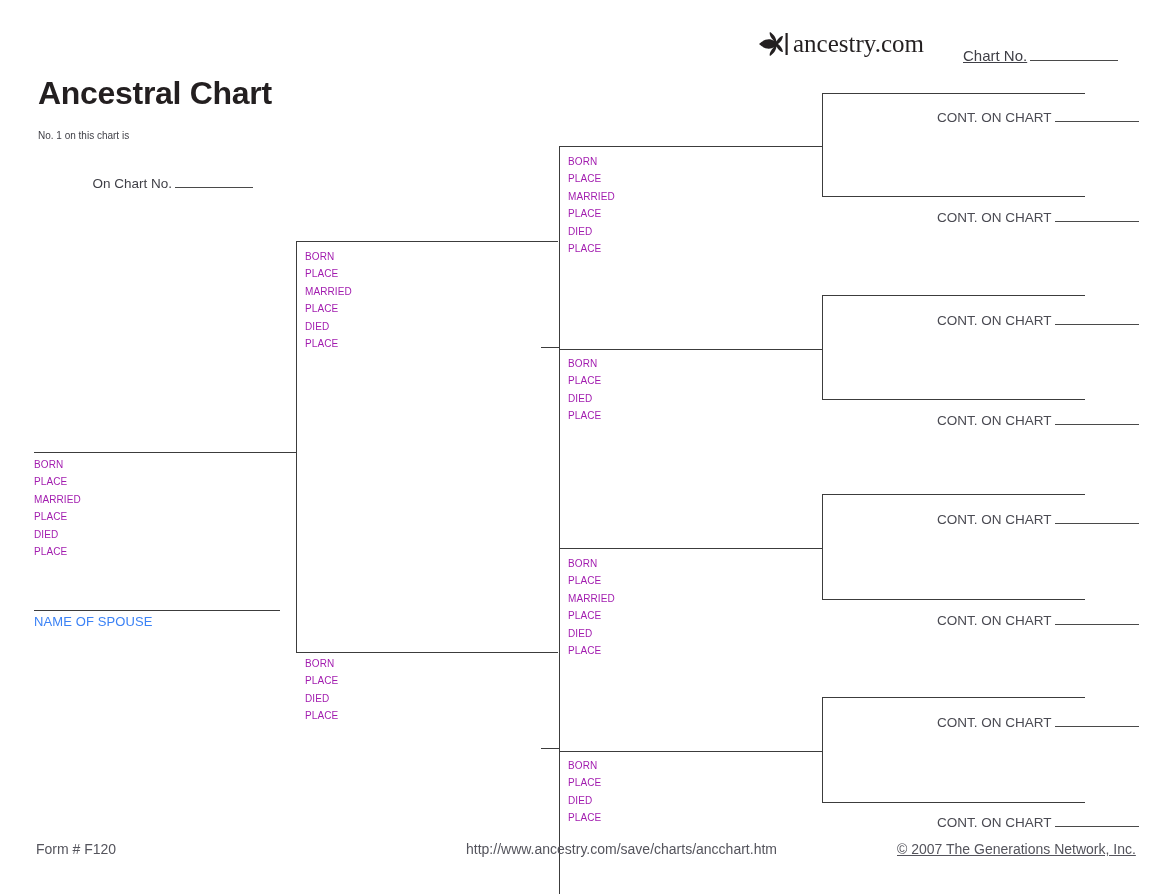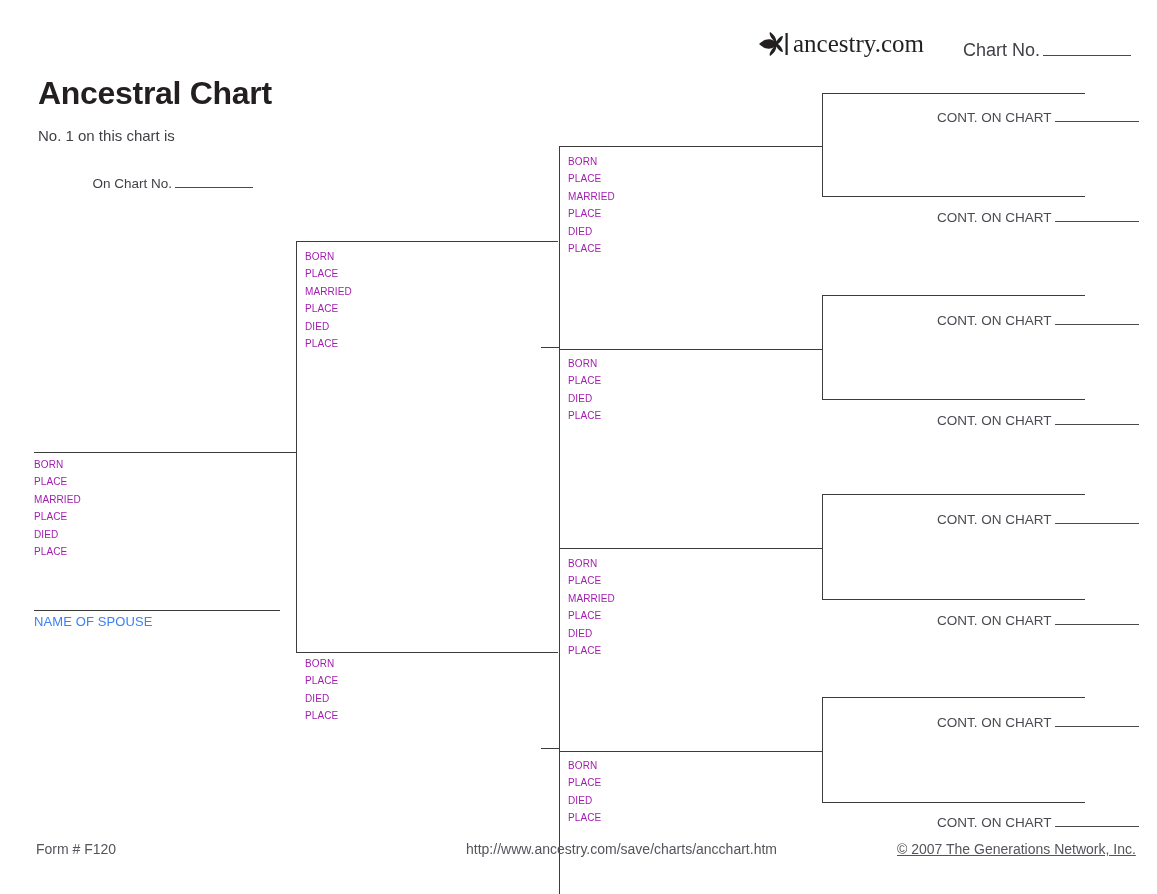--- a/index.html
+++ b/index.html
@@ -44,31 +44,32 @@
     font-family: "Liberation Serif", serif;
     font-size: 25px;
     color: #231f20;
     line-height: 1;
     white-space: nowrap;
   }
 
   #chart-no {
     position: absolute;
     left: 963px;
-    top: 40px;
-    font-size: 18px;
-    white-space: nowrap;
+    top: 47px;
+    font-size: 15px;
+    white-space: nowrap;
+    text-decoration: underline;
   }
 
   
   #note-block {
     position: absolute;
     left: 38px;
     top: 126px;
-    font-size: 15px;
+    font-size: 10px;
     line-height: 19px;
     white-space: nowrap;
   }
   #note-line-3 {
     position: absolute;
     left: 38px;
     top: 175px;
     width: 215px;
     text-align: right;
     font-size: 13.5px;

